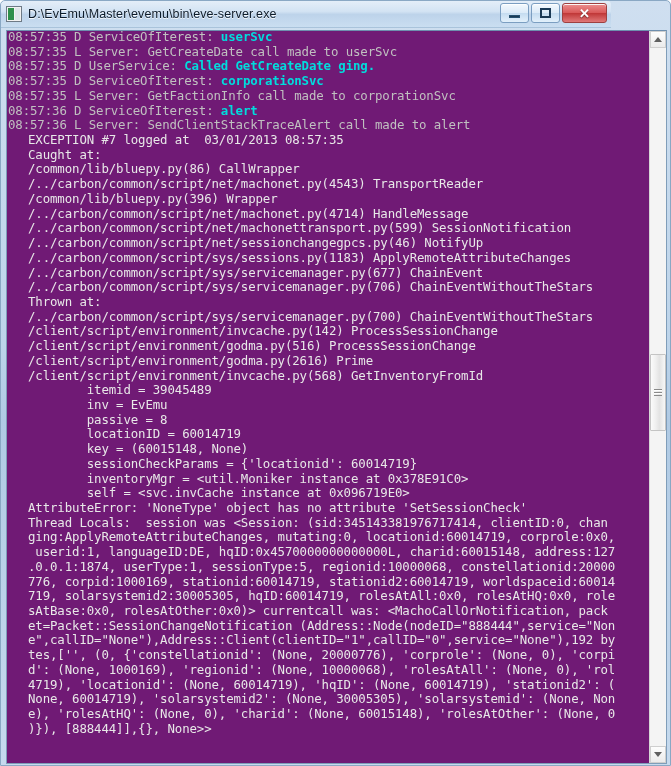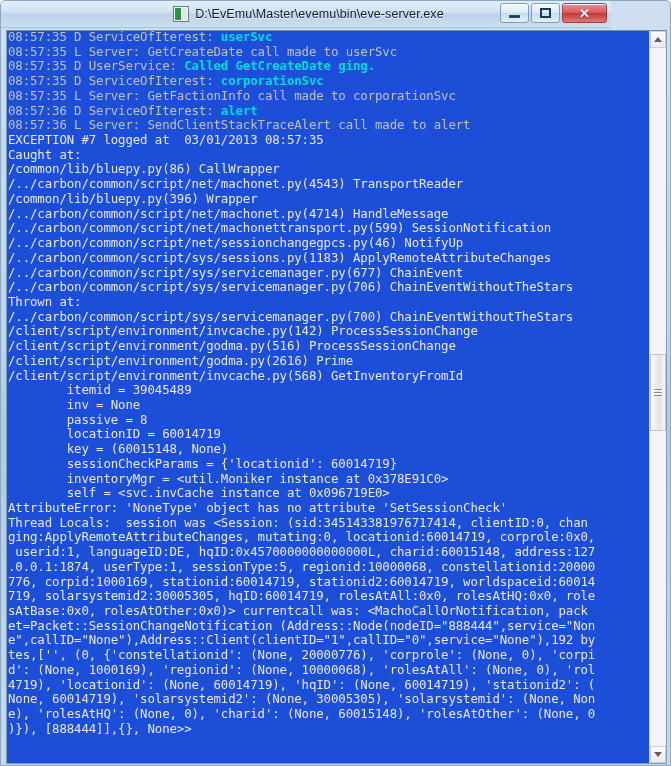--- a/index.html
+++ b/index.html
@@ -35,21 +35,20 @@
     width: 610px;
     height: 27px;
     box-sizing: border-box;
     background: linear-gradient(to bottom,
        #e4eef8 0%, #d3e3f3 40%, #bdd3ea 52%, #cadef1 100%);
     border-bottom: 1px solid #a9c3db;
     display: flex;
     align-items: center;
     padding-left: 5px;
     border-radius: 4px 4px 0 0;
-    justify-content: center;
   }
   .app-icon {
     width: 16px; height: 16px;
     flex: 0 0 auto;
     margin-right: 6px;
     background: #f2f2f2;
     border: 1px solid #6e7a86;
     box-sizing: border-box;
     position: relative;
   }
@@ -128,21 +127,21 @@
     width: 661px;
     height: 734px;
     box-sizing: border-box;
     display: flex;
     background: #000000;
     border: 1px solid #7f9db9;
     border-top-color: #6e8fae;
   }
   .console {
     flex: 1 1 auto;
-    background: #1d4ed8;
+    background: #701a75;
     overflow: hidden;
     position: relative;
     padding: 0 0 0 1px;
   }
   .console-lines {
     position: absolute;
     left: 1px;
     top: -1px;
     width: 642px;
   }
@@ -155,20 +154,21 @@
     white-space: pre;
     letter-spacing: -0.12px;
     overflow: hidden;
   }
   .line .hl {
     color: #00dddd;
     font-weight: bold;
   }
   .line.bright {
     color: #e8e8e8;
+    padding-left: 20px;
   }
 
   
   .scrollbar {
     flex: 0 0 17px;
     width: 17px;
     background: #f0f0f0;
     border-left: 1px solid #d6d6d6;
     position: relative;
     box-sizing: border-box;
@@ -268,21 +268,21 @@
           <div class="line bright">/../carbon/common/script/sys/sessions.py(1183) ApplyRemoteAttributeChanges</div>
           <div class="line bright">/../carbon/common/script/sys/servicemanager.py(677) ChainEvent</div>
           <div class="line bright">/../carbon/common/script/sys/servicemanager.py(706) ChainEventWithoutTheStars</div>
           <div class="line bright">Thrown at:</div>
           <div class="line bright">/../carbon/common/script/sys/servicemanager.py(700) ChainEventWithoutTheStars</div>
           <div class="line bright">/client/script/environment/invcache.py(142) ProcessSessionChange</div>
           <div class="line bright">/client/script/environment/godma.py(516) ProcessSessionChange</div>
           <div class="line bright">/client/script/environment/godma.py(2616) Prime</div>
           <div class="line bright">/client/script/environment/invcache.py(568) GetInventoryFromId</div>
           <div class="line bright">        itemid = 39045489</div>
-          <div class="line bright">        inv = None</div>
+          <div class="line bright">        inv = EvEmu</div>
           <div class="line bright">        passive = 8</div>
           <div class="line bright">        locationID = 60014719</div>
           <div class="line bright">        key = (60015148, None)</div>
           <div class="line bright">        sessionCheckParams = {'locationid': 60014719}</div>
           <div class="line bright">        inventoryMgr = &lt;util.Moniker instance at 0x378E91C0&gt;</div>
           <div class="line bright">        self = &lt;svc.invCache instance at 0x096719E0&gt;</div>
           <div class="line bright">AttributeError: 'NoneType' object has no attribute 'SetSessionCheck'</div>
           <div class="line bright">Thread Locals:  session was &lt;Session: (sid:345143381976717414, clientID:0, chan</div>
           <div class="line bright">ging:ApplyRemoteAttributeChanges, mutating:0, locationid:60014719, corprole:0x0,</div>
           <div class="line bright"> userid:1, languageID:DE, hqID:0x4570000000000000L, charid:60015148, address:127</div>

